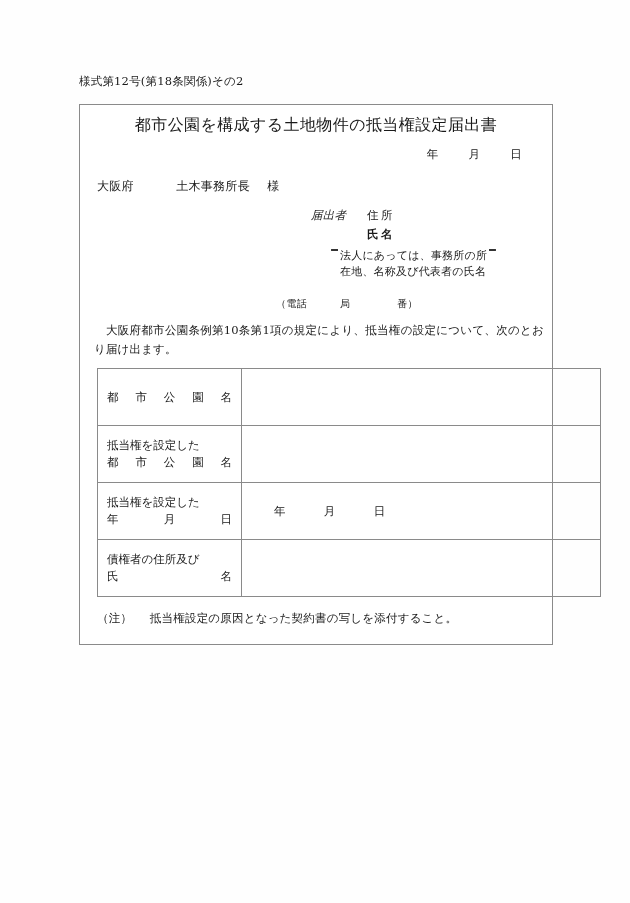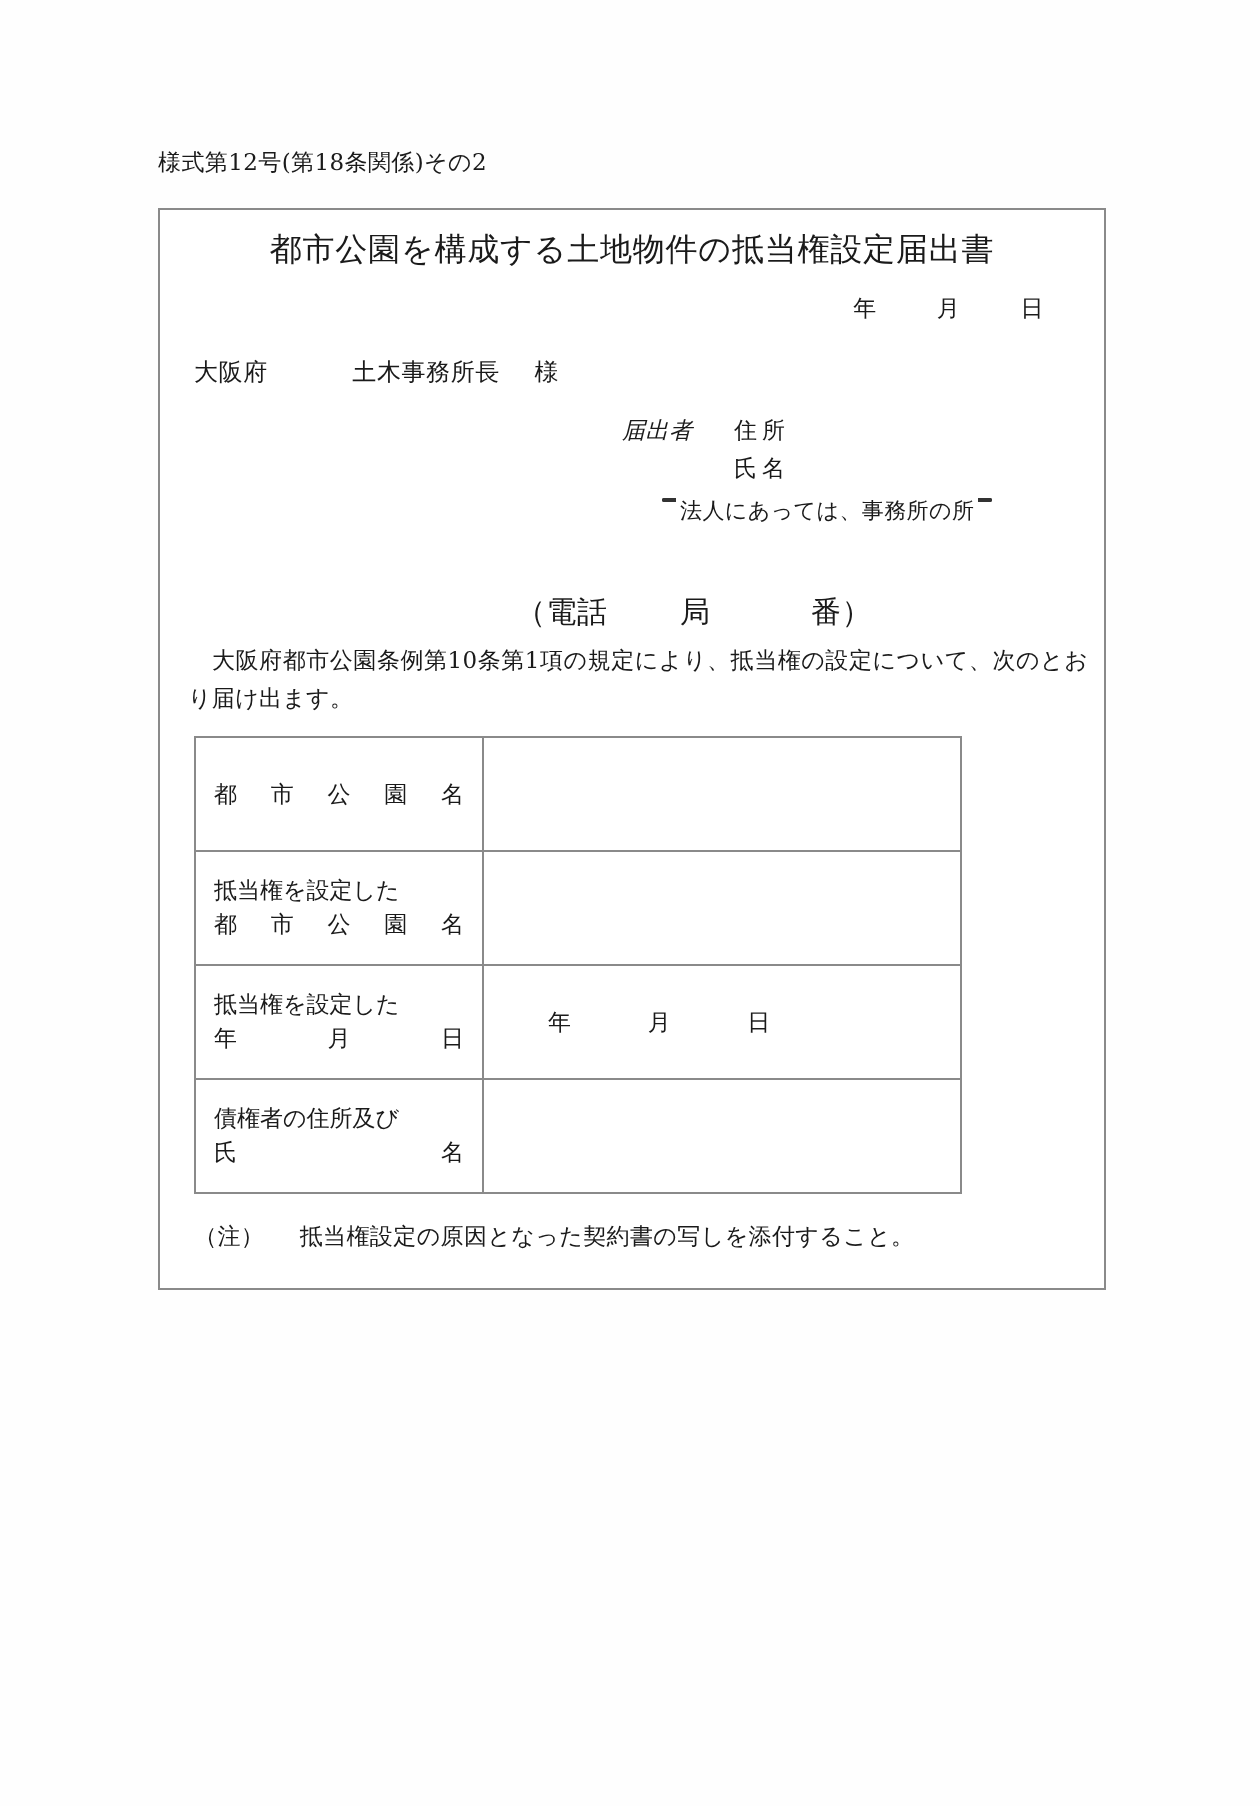--- a/index.html
+++ b/index.html
@@ -94,21 +94,21 @@
   }
   .submitter .label-lead {
     display: inline-block;
     width: 56px;
     font-style: italic;
   }
   .submitter .kv {
     display: inline-block;
     width: 14px;
   }
-  .submitter .row2 { padding-left: 56px; }
+  .submitter .row2 { padding-left: 56px; font-weight: bold; }
 
   
   .note-bracket {
     position: absolute;
     left: 250px;
     top: 143px;
     display: flex;
     align-items: flex-start;
     font-size: 11px;
     white-space: nowrap;
@@ -144,21 +144,21 @@
   }
   .note-text div { display: block; }
 
   
   .phone-line {
     position: absolute;
     left: 0;
     right: 0;
     top: 192px;
     text-align: center;
-    font-size: 15px;
+    font-size: 10px;
     white-space: nowrap;
     letter-spacing: 0.3px;
     padding-left: 62px;
   }
   .phone-line .gap  { display: inline-block; width: 26px; }
   .phone-line .gap2 { display: inline-block; width: 40px; }
 
   
   .body-text {
     position: absolute;
@@ -170,21 +170,21 @@
     text-indent: 12px;
     letter-spacing: 0.15px;
     text-align: justify;
   }
 
   
   .form-table {
     position: absolute;
     left: 17px;
     top: 263px;
-    width: 384px;
+    width: 504px;
     border-collapse: collapse;
     table-layout: fixed;
   }
   .form-table td {
     border: 1px solid #8a8a8a;
     padding: 0;
     vertical-align: middle;
   }
   .form-table td.label {
     width: 125px;
@@ -248,20 +248,21 @@
       </div>
       <div class="row2">
         <span class="kv">氏</span><span>名</span>
       </div>
     </div>
 
     <div class="note-bracket">
       <span class="brk brk-l"></span>
       <span class="note-text">
         <div>法人にあっては、事務所の所</div>
+        <div>在地、名称及び代表者の氏名</div>
       </span>
       <span class="brk brk-r"></span>
     </div>
 
     <div class="phone-line">
       <span>（電話</span>
       <span class="gap"></span>
       <span>局</span>
       <span class="gap2"></span>
       <span>番）</span>

